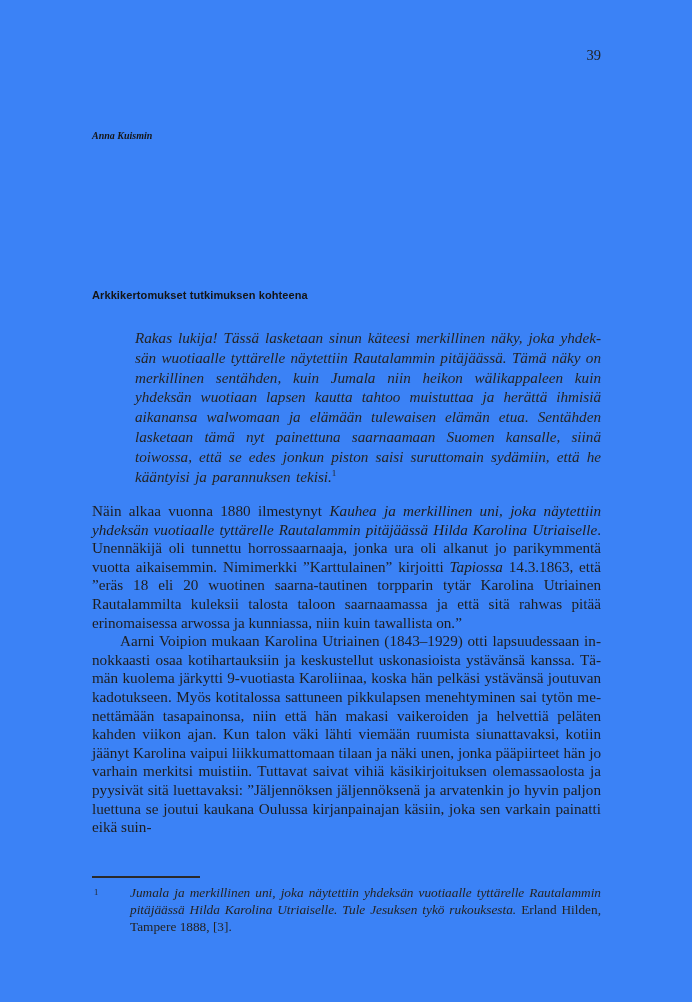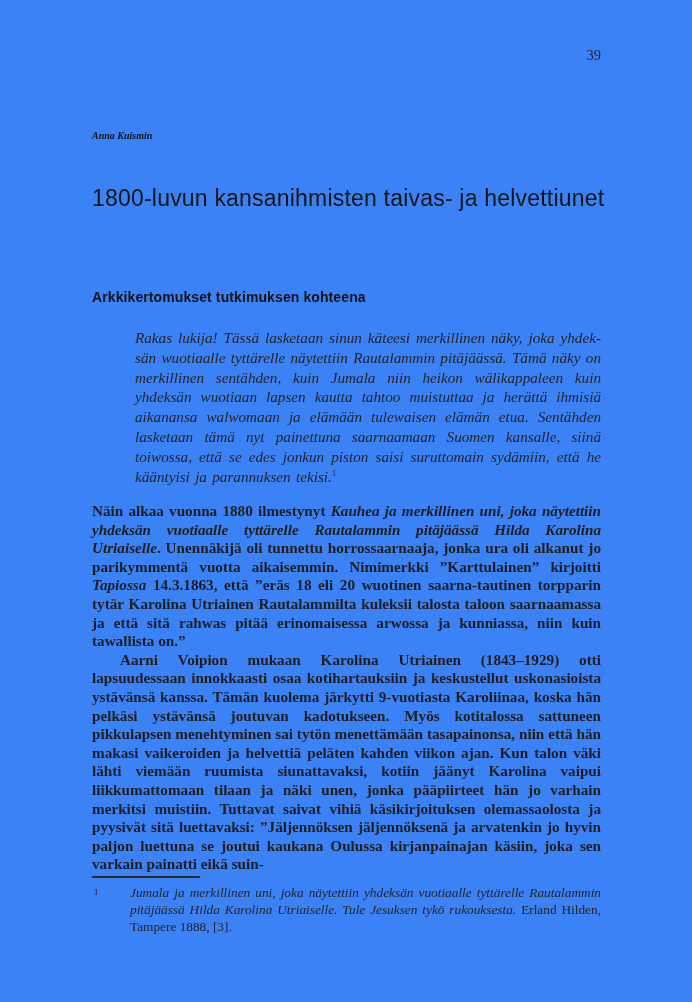--- a/index.html
+++ b/index.html
@@ -47,21 +47,21 @@
     letter-spacing: 0.2px;
   }
   .title .title-line { display: block; }
   .section-heading {
     position: absolute;
     top: 289px;
     left: 92px;
     margin: 0;
     font-family: "Liberation Sans", sans-serif;
     font-weight: bold;
-    font-size: 14px;
+    font-size: 11px;
     color: #141414;
     letter-spacing: 0.1px;
   }
   .block-quote {
     position: absolute;
     top: 328px;
     left: 135px;
     width: 466px;
     font-style: italic;
     font-size: 15.2px;
@@ -78,21 +78,20 @@
   }
   .body-text {
     position: absolute;
     top: 502px;
     left: 92px;
     width: 509px;
     font-size: 15.2px;
     line-height: 18.6px;
     text-align: justify;
     color: #1e1e1e;
-    font-weight: bold;
   }
   .body-text p {
     margin: 0;
   }
   .body-text p.indented {
     text-indent: 28px;
   }
   .footnote-rule {
     position: absolute;
     top: 876px;
@@ -127,21 +126,20 @@
 </head>
 <body>
 
 <div class="page">
 
   <div class="page-number">39</div>
 
   <div class="author">Anna Kuismin</div>
 
   <h1 class="title">
-    <span class="title-line">1800-luvun kansanihmisten taivas- ja helvettiunet</span>
   </h1>
 
   <h2 class="section-heading">Arkkikertomukset tutkimuksen kohteena</h2>
 
   <div class="block-quote"><span>Rakas lukija! Tässä lasketaan sinun käteesi merkillinen näky, joka yhdek­sän wuotiaalle tyttärelle näytettiin Rautalammin pitäjäässä. Tämä näky on merkillinen sentähden, kuin Jumala niin heikon wälikappaleen kuin yhdek­sän wuotiaan lapsen kautta tahtoo muistuttaa ja herättä ihmisiä aikanansa walwomaan ja elämään tulewaisen elämän etua. Sentähden lasketaan tämä nyt painettuna saarnaamaan Suomen kansalle, siinä toiwossa, että se edes jonkun piston saisi suruttomain sydämiin, että he kääntyisi ja parannuksen tekisi.</span><sup>1</sup></div>
 
   <div class="body-text">
     <p class="para"><span>Näin alkaa vuonna 1880 ilmestynyt </span><i>Kauhea ja merkillinen uni, joka näytettiin yhdek­sän vuotiaalle tyttärelle Rautalammin pitäjäässä Hilda Karolina Utriaiselle</i><span>. Unen­näkijä oli tunnettu horrossaarnaaja, jonka ura oli alkanut jo parikymmentä vuotta aikaisemmin. Nimimerkki ”Karttulainen” kirjoitti </span><i>Tapiossa</i><span> 14.3.1863, että ”eräs 18 eli 20 wuotinen saarna-tautinen torpparin tytär Karolina Utriainen Rautalammilta kuleksii talosta taloon saarnaamassa ja että sitä rahwas pitää erinomaisessa arwossa ja kunniassa, niin kuin tawallista on.”</span></p>
     <p class="para indented"><span>Aarni Voipion mukaan Karolina Utriainen (1843–1929) otti lapsuudessaan in­nokkaasti osaa kotihartauksiin ja keskustellut uskonasioista ystävänsä kanssa. Tä­män kuolema järkytti 9-vuotiasta Karoliinaa, koska hän pelkäsi ystävänsä joutuvan kadotukseen. Myös kotitalossa sattuneen pikkulapsen menehtyminen sai tytön me­nettämään tasapainonsa, niin että hän makasi vaikeroiden ja helvettiä peläten kahden viikon ajan. Kun talon väki lähti viemään ruumista siunattavaksi, kotiin jäänyt Ka­rolina vaipui liikkumattomaan tilaan ja näki unen, jonka pääpiirteet hän jo varhain merkitsi muistiin. Tuttavat saivat vihiä käsikirjoituksen olemassaolosta ja pyysivät sitä luettavaksi: ”Jäljennöksen jäljennöksenä ja arvatenkin jo hyvin paljon luettuna se joutui kaukana Oulussa kirjanpainajan käsiin, joka sen varkain painatti eikä suin-</span></p>
   </div>

